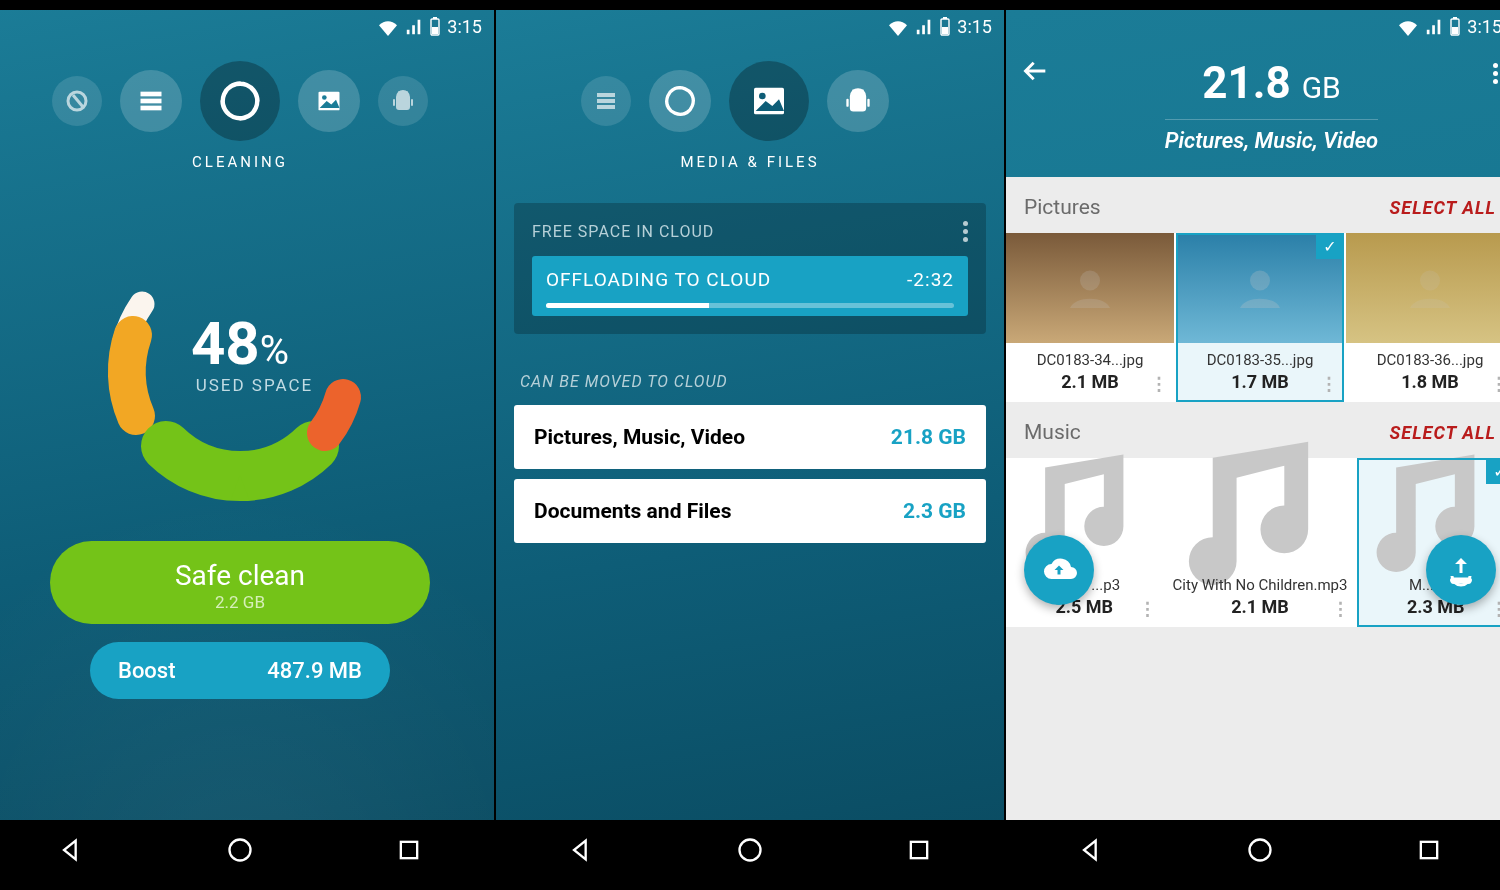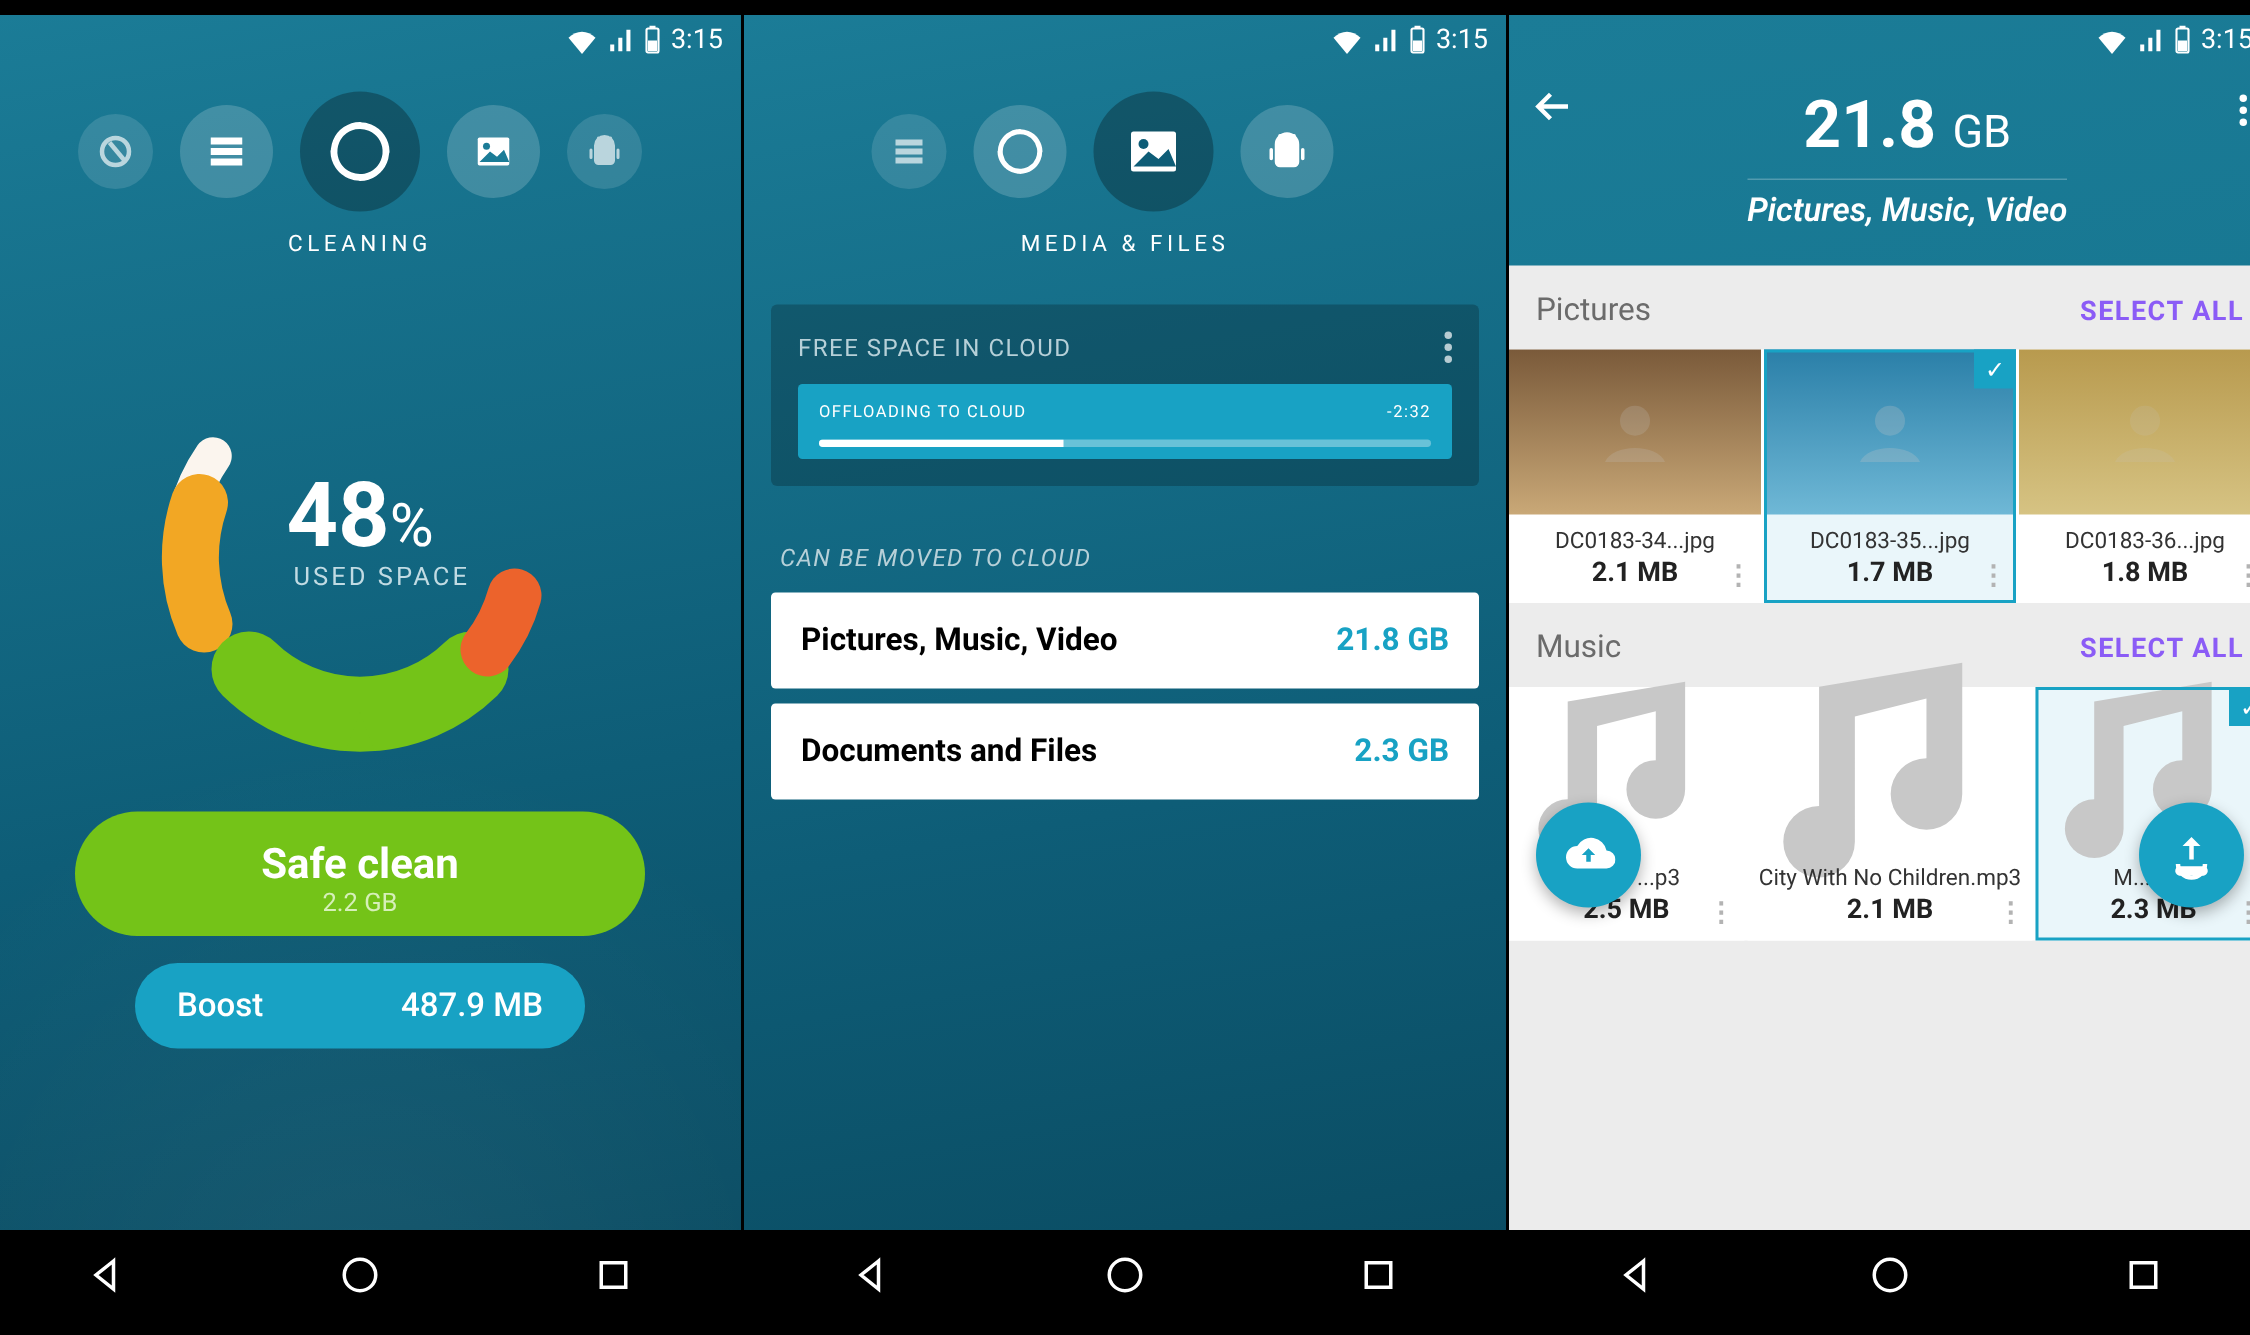--- a/index.html
+++ b/index.html
@@ -20,50 +20,50 @@
 .catlabel { text-align: center; color: #fff; letter-spacing: 3px; font-size: 15px; font-weight: 400; padding-bottom: 20px; }
 
 
 .s1-main { display: flex; flex-direction: column; align-items: center; padding-top: 30px; }
 .gauge { width: 320px; height: 260px; position: relative; display: flex; flex-direction: column; align-items: center; justify-content: center; }
 .gauge svg { position: absolute; top: 0; left: 0; }
 .gauge-pct { color: #fff; font-size: 60px; font-weight: 700; }
 .gauge-pct span.sym { font-size: 40px; font-weight: 400; }
 .gauge-sub { color: #c1dbe3; letter-spacing: 2px; font-size: 17px; margin-top: -4px; margin-left: 29px; }
 .btn-safe { margin-top: 60px; width: 380px; background: #74c318; color: #fff; border-radius: 50px; padding: 18px 0 12px; text-align: center; }
-.btn-safe .t1 { font-size: 28px; font-weight: 700; }
+.btn-safe .t1 { font-size: 28px; font-weight: 400; }
 .btn-safe .t2 { font-size: 17px; color: #d6efb9; }
 .btn-boost { margin-top: 18px; width: 300px; background: #18a2c4; color: #fff; border-radius: 40px; padding: 16px 28px; display: flex; justify-content: space-between; font-size: 22px; font-weight: 500; }
 
 
 .card { margin: 12px 18px; border-radius: 4px; padding: 18px; }
 .card.dark { background: rgba(0,0,0,.22); }
 .card-head { display: flex; justify-content: space-between; align-items: center; color: #b6d0d8; font-size: 16px; letter-spacing: 1px; }
 .gb { font-size: 44px; font-weight: 700; color: #5fe3c8; }
 .gb .unit { font-size: 32px; font-weight: 400; color: #cfe7ec; margin-left: 6px; }
 .cloudrow { display: flex; align-items: center; justify-content: space-between; }
 .cloudicons { display: flex; gap: 12px; align-items: center; background: rgba(0,0,0,.25); border-radius: 40px; padding: 8px 14px; }
 .offload { background: #18a2c4; color: #fff; border-radius: 3px; padding: 12px 14px 8px; margin-top: 14px; }
-.offload-top { display: flex; justify-content: space-between; font-size: 11px; letter-spacing: 1px; }
+.offload-top { display: flex; justify-content: space-between; font-size: 19px; letter-spacing: 1px; }
 .offload-bar { height: 5px; background: rgba(255,255,255,.35); margin-top: 12px; border-radius: 3px; overflow: hidden; }
 .offload-bar .fill { height: 100%; width: 40%; background: #fff; }
 .section-label { color: #b6d0d8; font-size: 16px; letter-spacing: 1px; padding: 26px 24px 14px; font-style: italic; }
 .row { background: #fff; margin: 0 18px 10px; border-radius: 3px; padding: 20px; display: flex; justify-content: space-between; font-size: 21px; font-weight: 700; }
 .row .val { color: #18a2c4; }
 
 
 .s3-head { display: flex; justify-content: space-between; align-items: flex-start; padding: 14px 16px 0; }
 .s3-title { text-align: center; color: #fff; flex: 1; }
 .s3-title .gb3 { font-size: 44px; font-weight: 700; }
 .s3-title .gb3 .unit { font-size: 30px; font-weight: 400; }
 .s3-title .sub { font-size: 22px; font-style: italic; font-weight: 600; margin-top: 10px; border-top: 1px solid rgba(255,255,255,.25); display: inline-block; padding-top: 8px; }
 .list { background: #ececec; flex: 1; overflow: hidden; }
 .list-head { display: flex; justify-content: space-between; align-items: center; padding: 18px 18px 14px; border-radius: 19px; }
 .list-head .lbl { color: #6b6b6b; font-size: 21px; }
-.list-head .sel { color: #8b5cf6; font-size: 18px; font-weight: 700; letter-spacing: 1px; }
+.list-head .sel { color: #b91c1c; font-size: 18px; font-weight: 700; letter-spacing: 1px; font-style: italic; }
 .tiles { display: flex; gap: 2px; background: #fff; }
 .tile { flex: 1; background: #fff; position: relative; }
 .tile.sel { background: #eaf6fa; outline: 2px solid #18a2c4; outline-offset: -2px; }
 .thumb { height: 110px; background: #bca87a; display: flex; align-items: center; justify-content: center; overflow: hidden; }
 .thumb svg { width: 60px; height: 60px; fill: #c8c8c8; }
 .tile .fn { font-size: 15px; color: #333; padding: 8px 8px 2px; text-align: center; white-space: nowrap; overflow: hidden; text-overflow: ellipsis; }
 .tile .sz { font-size: 18px; font-weight: 700; color: #222; text-align: center; padding-bottom: 10px; position: relative; }
 .tile .more { position: absolute; right: 6px; bottom: 8px; color: #b3b3b3; font-size: 18px; }
 .check { position: absolute; top: 0; right: 0; background: #18a2c4; color: #fff; width: 28px; height: 26px; display: flex; align-items: center; justify-content: center; font-size: 16px; }
 .music-thumb { height: 110px; background: #fff; display: flex; align-items: center; justify-content: center; }

